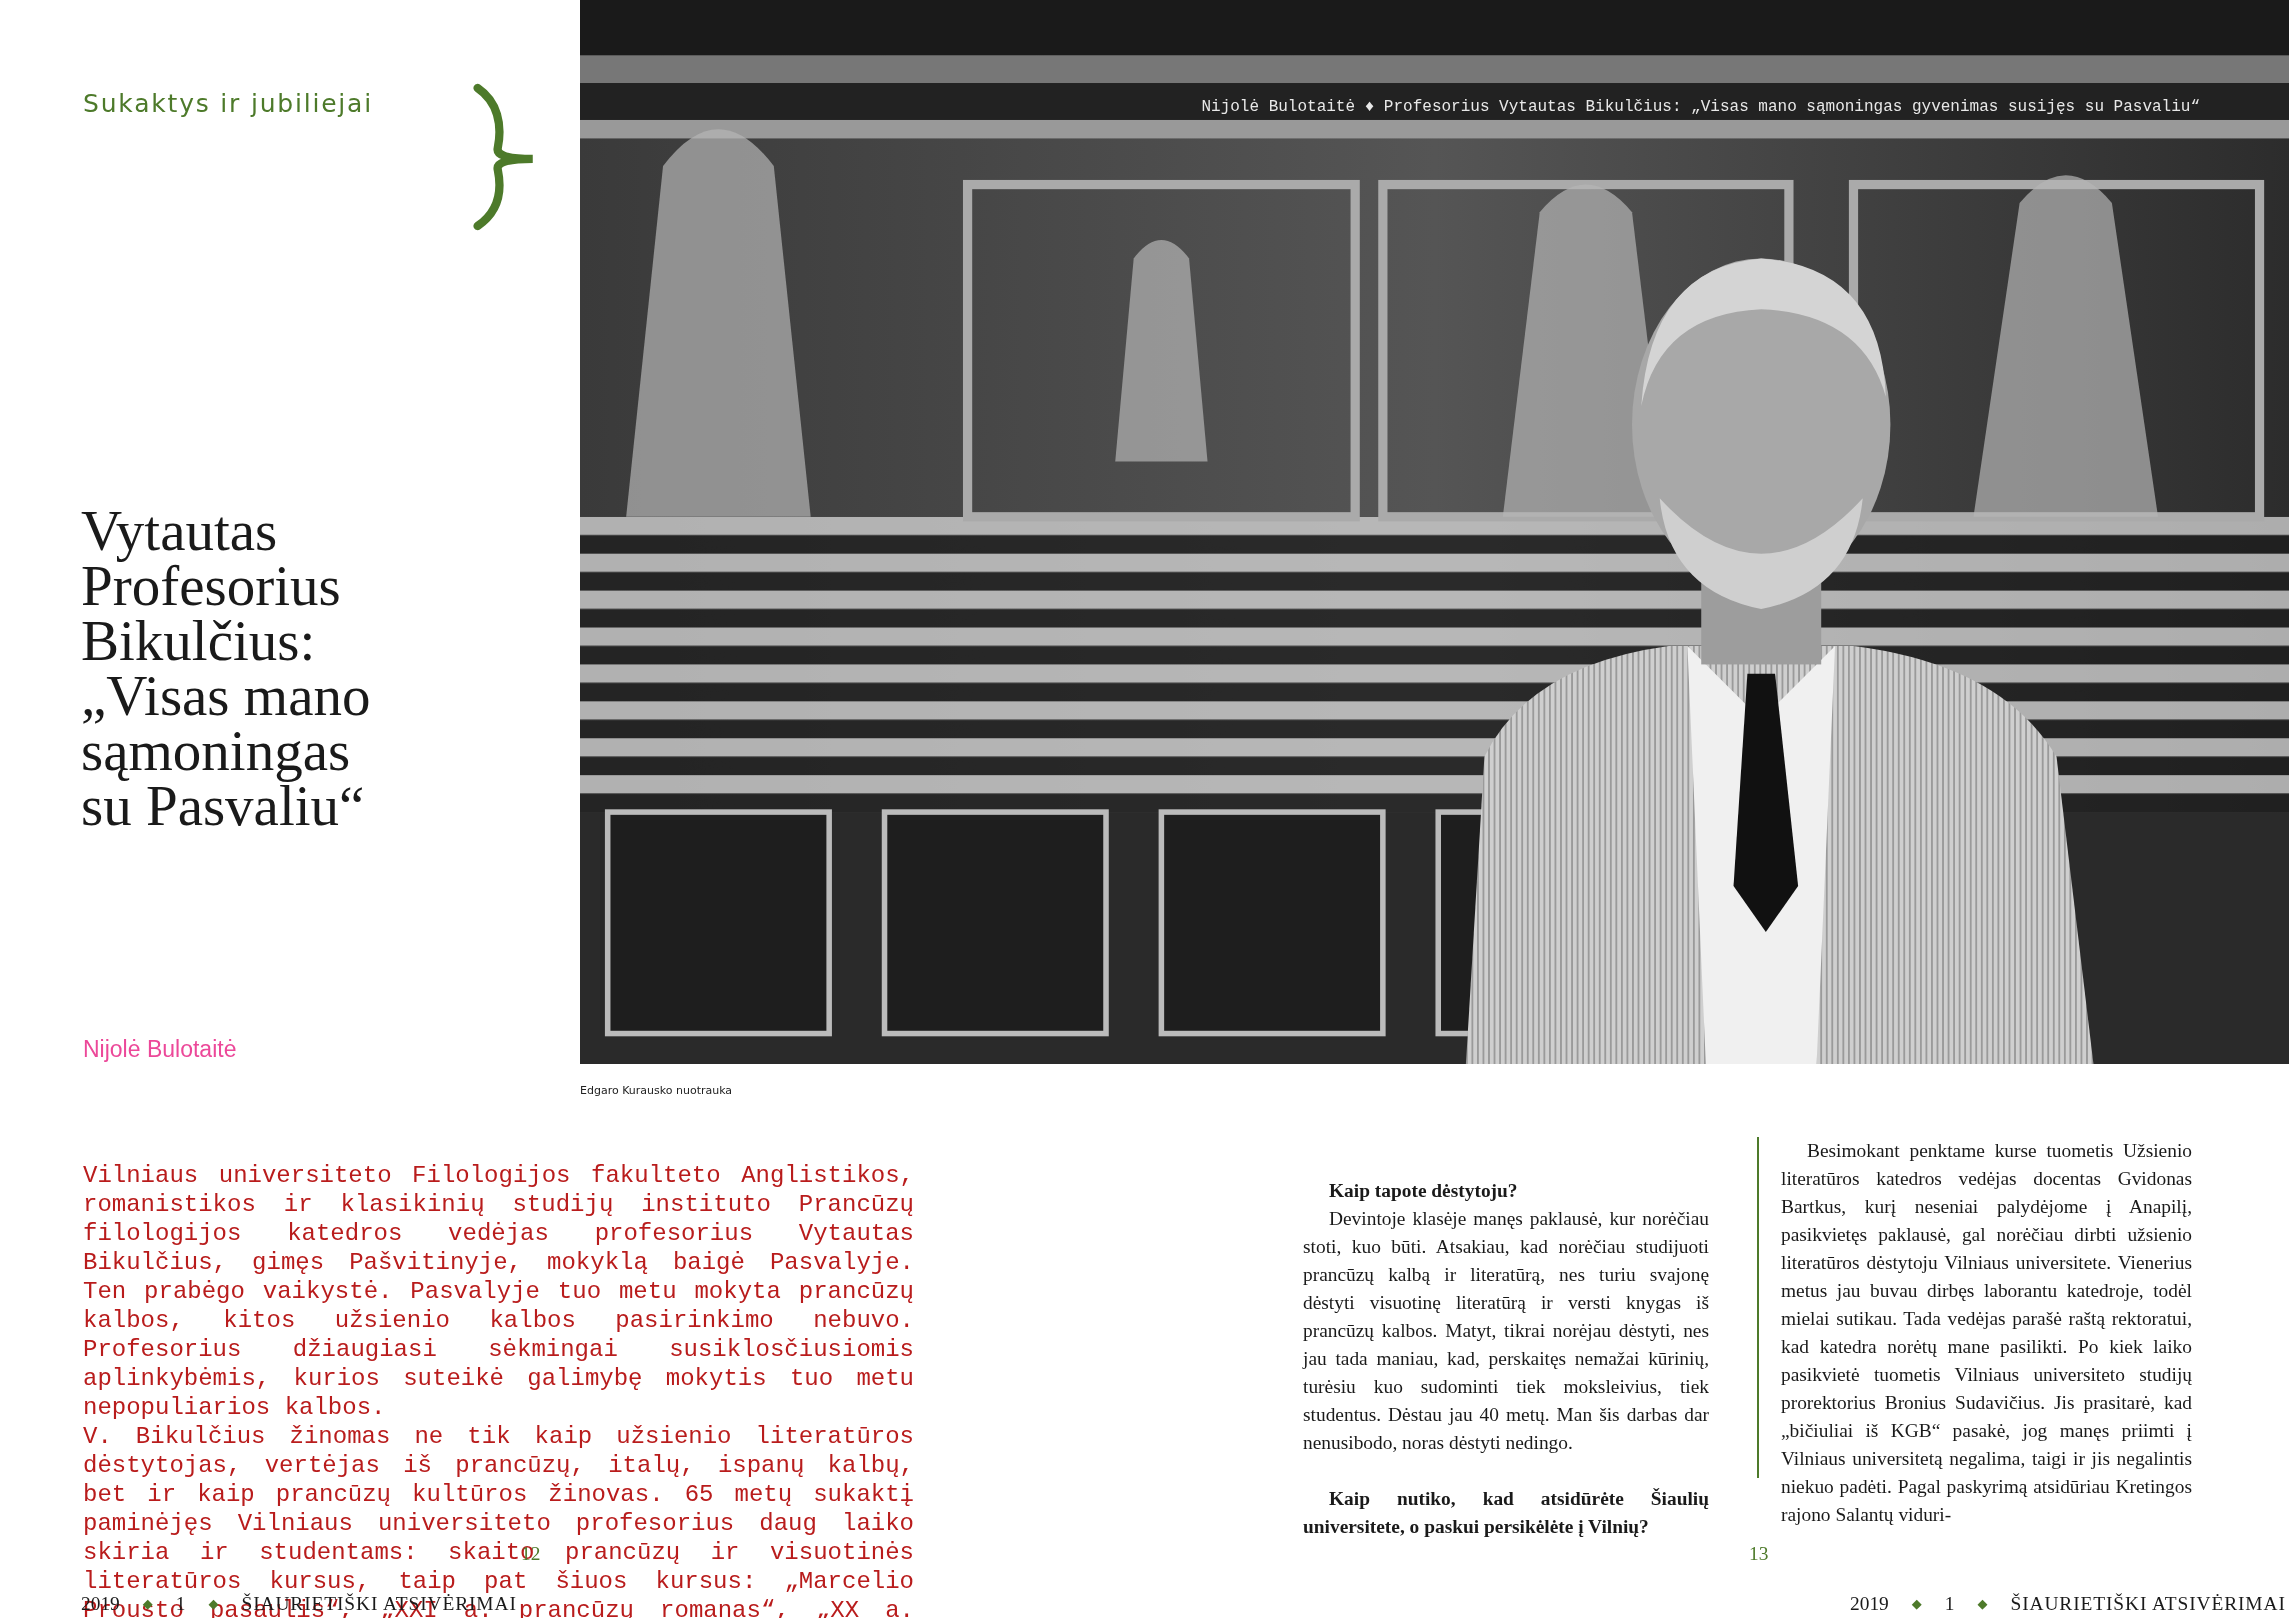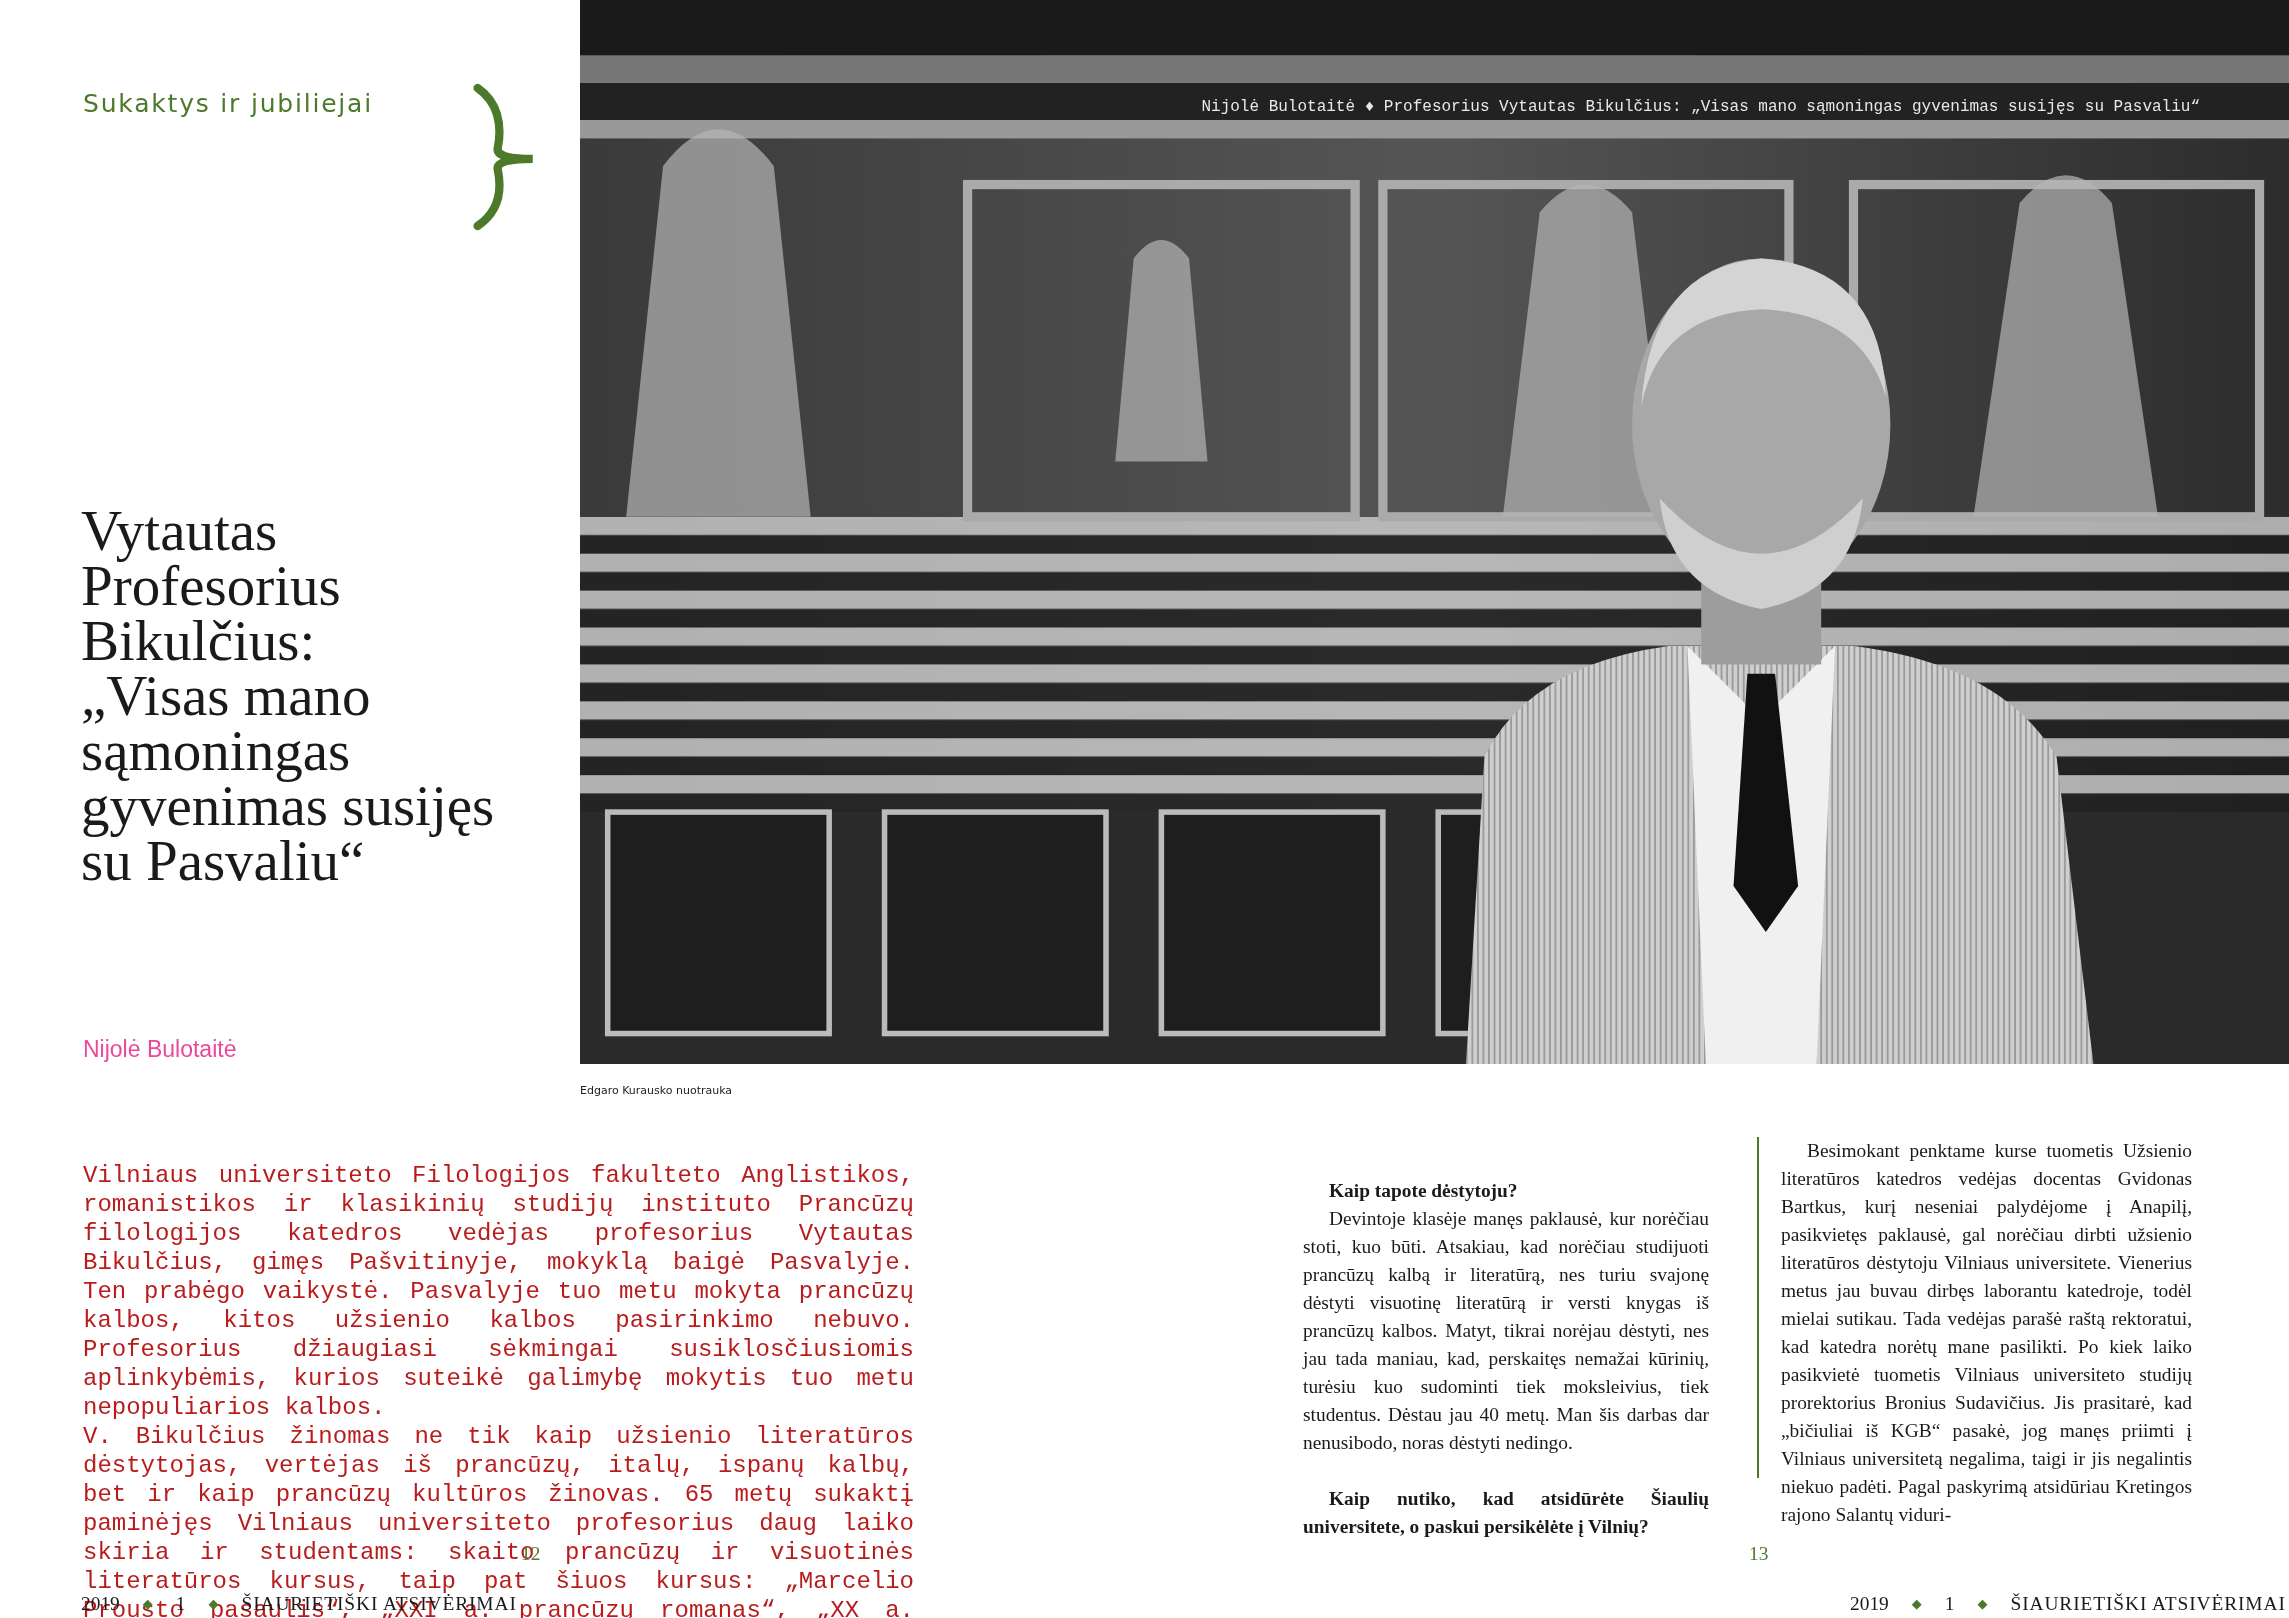--- a/index.html
+++ b/index.html
@@ -69,21 +69,20 @@
 <svg class="brace" viewBox="0 0 100 160">
   <path d="M18 5 C40 20, 45 45, 40 70 C38 78, 50 82, 78 82 C50 82, 38 86, 40 94 C45 118, 40 140, 18 155" fill="none" stroke="#4d7a2a" stroke-width="9" stroke-linecap="round"></path>
 </svg>
 
 <h1 class="title">
   <span>Vytautas</span>
   <span>Profesorius</span>
   <span>Bikulčius:</span>
   <span>„Visas mano</span>
   <span>sąmoningas</span>
-  <span>gyvenimas susijęs</span>
   <span>su Pasvaliu“</span>
 </h1>
 
 <div class="author">Nijolė Bulotaitė</div>
 
 <div class="photo">
   <svg viewBox="0 0 1853 1153" preserveAspectRatio="none">
     <defs>
       <linearGradient id="wall" x1="0" y1="0" x2="1" y2="0">
         <stop offset="0" stop-color="#3a3a3a"></stop>

